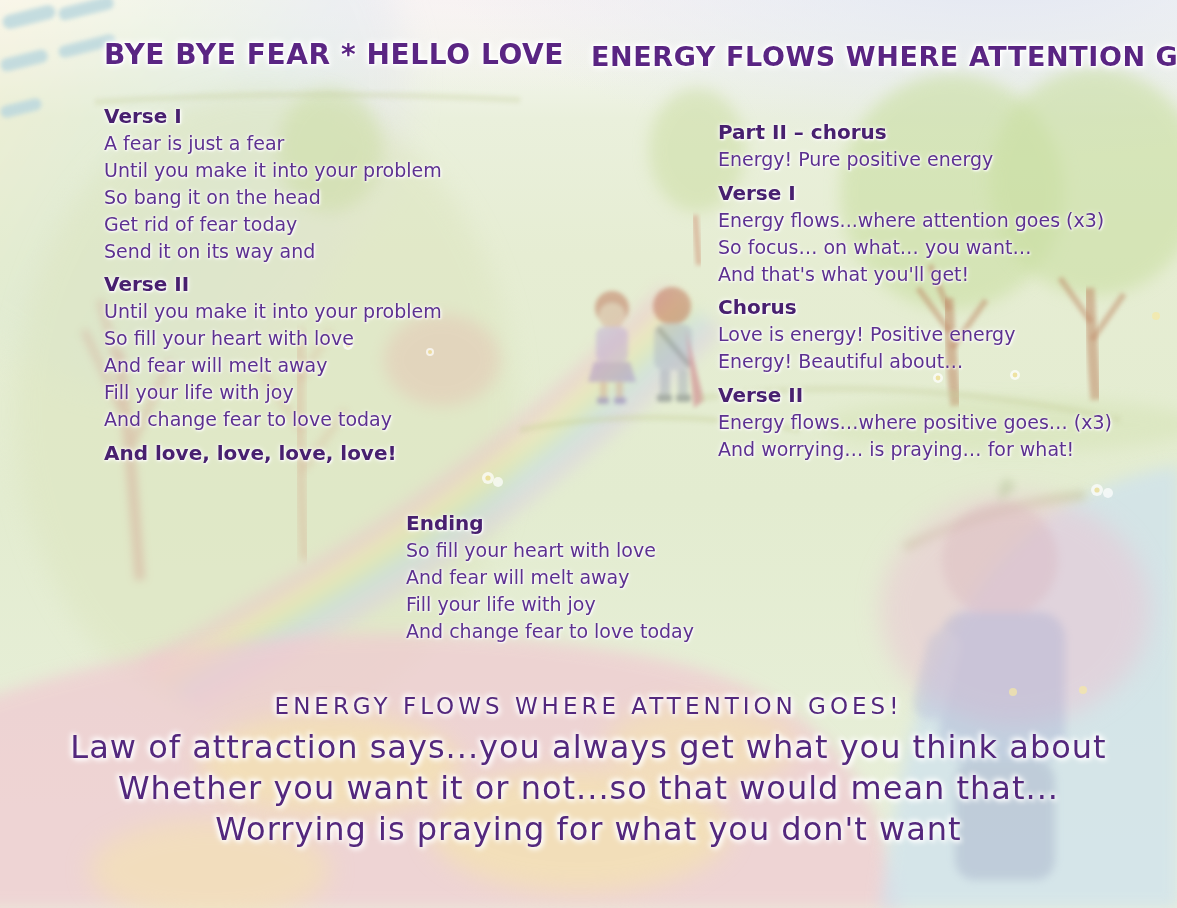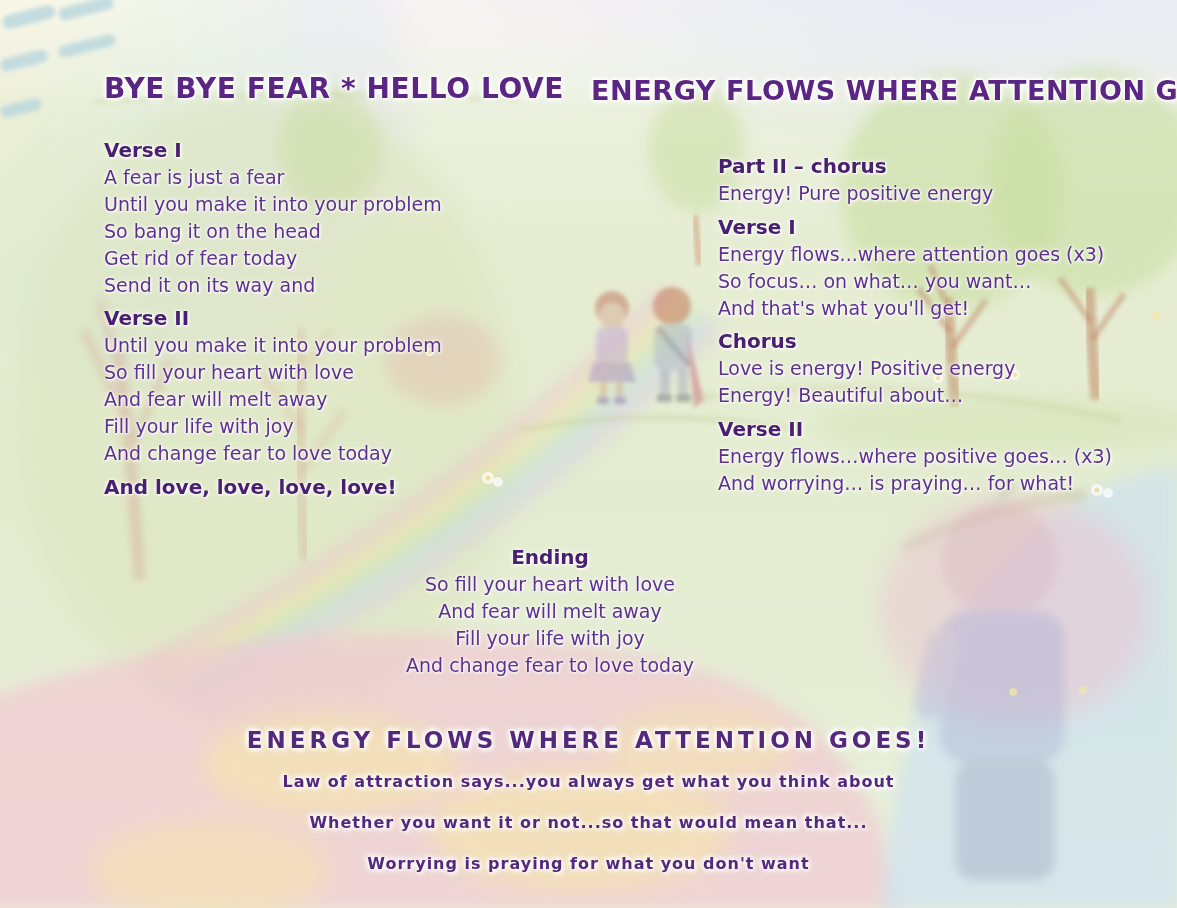--- a/index.html
+++ b/index.html
@@ -11,36 +11,36 @@
       radial-gradient(700px 260px at 42% -60px, rgba(246,235,239,.85), rgba(246,235,239,0) 60%),
       linear-gradient(180deg,#fafbf7 0%,#f2f5eb 7%,#eaf0dc 13%,#e6edd3 28%,#e3ecd0 55%,#e6eed6 78%,#eaf0dc 100%);
   }
   .bg{position:absolute;inset:0;z-index:0;}
   .bg svg{position:absolute;left:0;top:0;}
   .corner-wash{position:absolute;left:-150px;top:-170px;width:540px;height:540px;
     transform:rotate(32deg);border-radius:40%;
     background:linear-gradient(90deg,#f5dbe3,#f8edc4,#dbeace,#cfe2ee,#e5daee);
     opacity:.28;filter:blur(16px);}
   
-  .txt{position:absolute;z-index:2;white-space:nowrap;margin-top:34px;}
+  .txt{position:absolute;z-index:2;white-space:nowrap;}
   .title{font-weight:bold;color:#5a2583;letter-spacing:.6px;
     text-shadow:0 0 3px #fff,0 0 6px #fff,0 0 10px rgba(255,255,255,.95),1px 1px 2px #fff,-1px -1px 2px #fff;}
   .title-left{left:104px;top:38px;font-size:28px;}
   .title-right{left:591px;top:41px;font-size:27px;}
   .lyrics{color:#5d3190;font-size:19px;line-height:26.9px;
     text-shadow:0 0 3px rgba(255,255,255,.95),0 0 6px rgba(255,255,255,.8),1px 1px 2px rgba(255,255,255,.9);}
   .heading{font-weight:bold;color:#48206f;font-size:20px;margin-top:7px;}
   .heading.first{margin-top:0;}
   .col-left{left:104px;top:103px;}
-  .ending-col{left:406px;top:510px;text-align:center;}
+  .ending-col{left:406px;top:510px;}
   .col-right{left:718px;top:119px;}
-  .footer{left:0;right:0;top:686px;text-align:center;font-weight:bold;color:#54287d;
+  .footer{left:0;right:0;top:686px;text-align:center;font-weight:normal;color:#54287d;
     text-shadow:0 0 4px #fff,0 0 8px #fff,2px 2px 5px rgba(255,255,255,.95),-2px -2px 5px rgba(255,255,255,.95);}
   .footer .f1{font-size:23px;letter-spacing:4px;line-height:41px;}
-  .footer .fbig{font-size:16px;letter-spacing:1px;line-height:41px;}
+  .footer .fbig{font-size:32px;letter-spacing:1px;line-height:41px;}
 </style>
 </head>
 <body>
 
 <div class="page">
 
   <div class="bg">
     <div class="corner-wash"></div>
     <svg width="1177" height="908" viewBox="0 0 1177 908">
       <defs>

